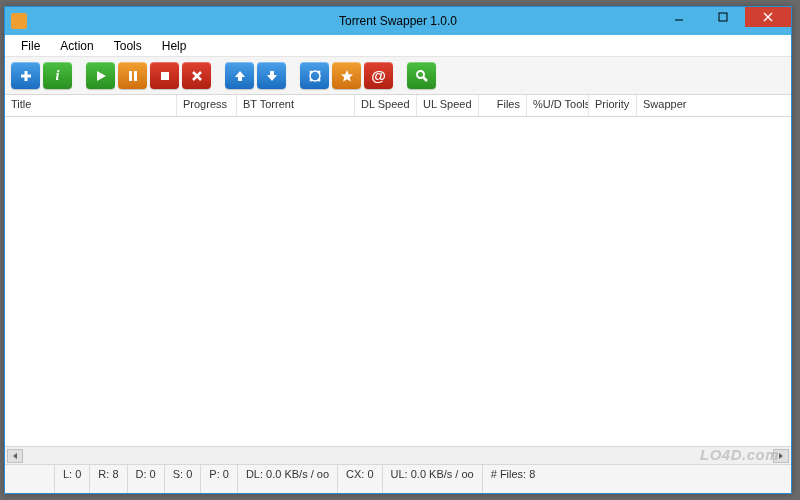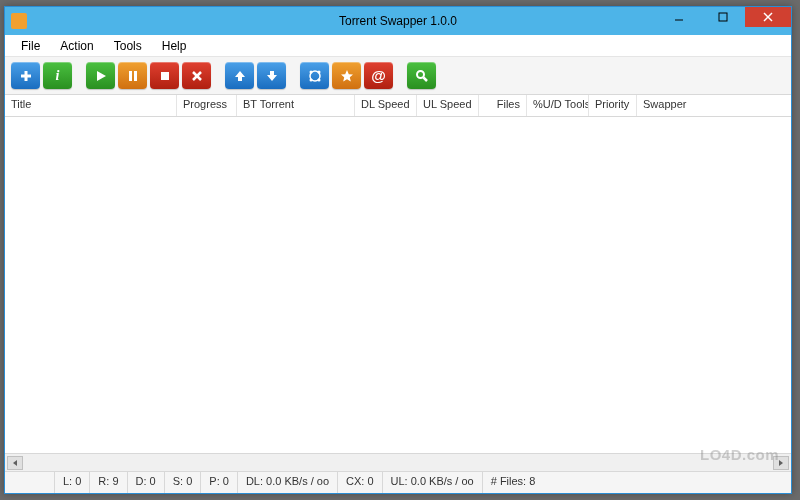--- a/index.html
+++ b/index.html
@@ -18,24 +18,24 @@
     .toolgap { width: 8px; }
     .c-blue { background: linear-gradient(#4aa0e8, #1a6dc0); }
     .c-green { background: linear-gradient(#4ac040, #2a9020); }
     .c-orange { background: linear-gradient(#f0a030, #d07010); }
     .c-red { background: linear-gradient(#e04030, #b02010); }
     .columns { height: 22px; border-bottom: 1px solid #d8d8d8; display: flex; font-size: 11px; color: #333; background: #fff; }
     .col { border-right: 1px solid #e5e5e5; padding: 3px 6px; white-space: nowrap; overflow: hidden; }
     .content { flex: 1; background: #fff; }
     .scrollbar { height: 18px; background: #f0f0f0; border-top: 1px solid #d8d8d8; display: flex; align-items: center; justify-content: space-between; padding: 0 2px; font-size: 10px; color: #666; }
     .scroll-arrow { width: 16px; height: 14px; background: #e0e0e0; border: 1px solid #c0c0c0; display:flex; align-items:center; justify-content:center; cursor:pointer; }
-    .statusbar { height: 22px; border-top: 1px solid #d8d8d8; background: #f5f5f5; display: flex; font-size: 11px; color: #333; }
+    .statusbar { height: 29px; border-top: 1px solid #d8d8d8; background: #f5f5f5; display: flex; font-size: 11px; color: #333; }
     .sb-first { width: 50px; border-right: 1px solid #d8d8d8; }
     .sbcell { border-right: 1px solid #d8d8d8; padding: 3px 8px; white-space: nowrap; }
-    .watermark-in { position: absolute; right: 12px; bottom: 30px; font-size: 15px; color: rgba(120,120,120,0.35); font-weight: bold; pointer-events: none; letter-spacing: 0.5px; }
+    .watermark-in { position: absolute; right: 12px; bottom: 30px; font-size: 15px; color: rgba(120,120,120,0.35); font-style: italic; font-weight: bold; pointer-events: none; letter-spacing: 0.5px; }
     svg { display:block; }
   </style>
 </head>
 <body>
 
 <div class="window">
   <div class="titlebar">
     <div class="titlebar-icon"></div>
     <div class="titlebar-title">Torrent Swapper 1.0.0</div>
     <div class="titlebar-buttons">
@@ -179,21 +179,21 @@
     <div class="scroll-arrow">
         <svg width="8" height="8">
           <polygon points="2,1 6,4 2,7" fill="#606060"></polygon>
         </svg>
       </div>
   </div>
 
   <div class="statusbar">
     <div class="sb-first"></div>
     <div class="sbcell">L: 0</div>
-    <div class="sbcell">R: 9</div>
+    <div class="sbcell">R: 8</div>
     <div class="sbcell">D: 0</div>
     <div class="sbcell">S: 0</div>
     <div class="sbcell">P: 0</div>
     <div class="sbcell">DL: 0.0 KB/s / oo</div>
     <div class="sbcell">CX: 0</div>
     <div class="sbcell">UL: 0.0 KB/s / oo</div>
     <div class="sbcell" style="border-right:none"># Files: 8</div>
   </div>
   <div class="watermark-in">LO4D.com</div>
 </div>

